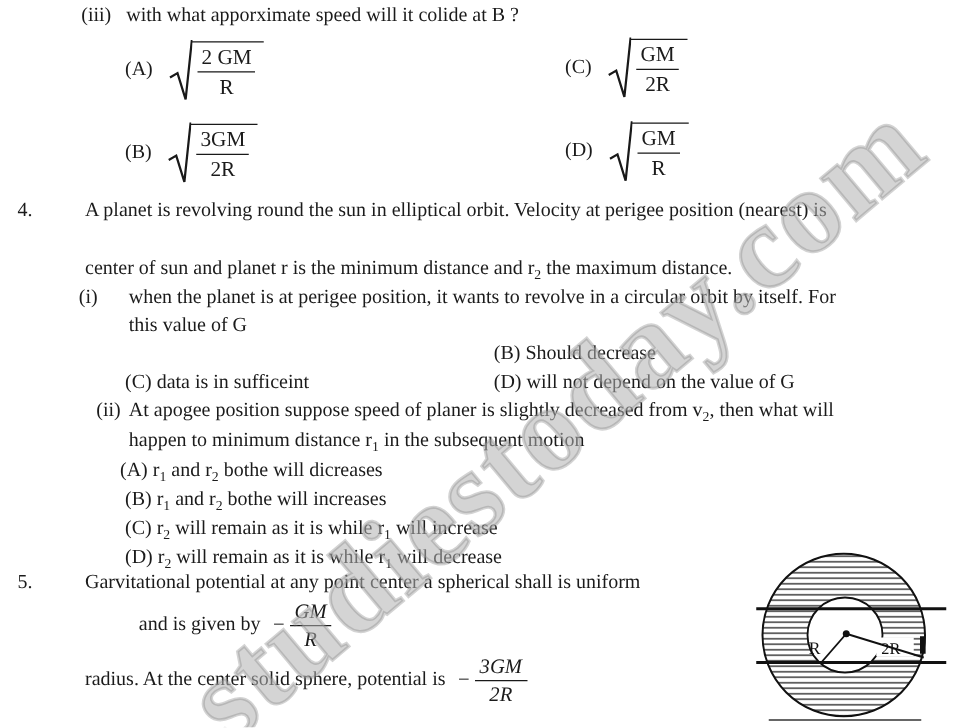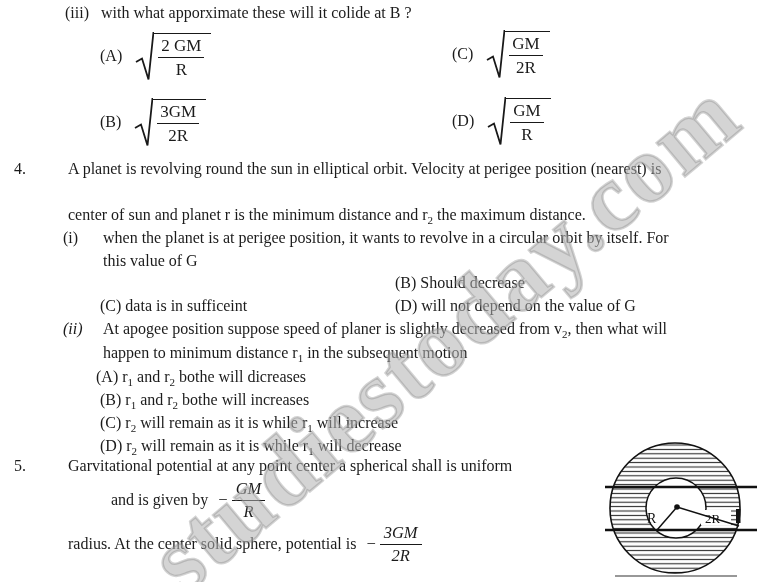--- a/index.html
+++ b/index.html
@@ -39,21 +39,21 @@
 </style>
 </head>
 <body>
 
 <div class="page">
 
   <div class="watermark">studiestoday.com</div>
 
   <div class="t" style="left:65px; top:3px;">
     <span>(iii)</span>&nbsp;&nbsp;
-    <span>with what apporximate these will it colide at B ?</span>
+    <span>with what apporximate speed will it colide at B ?</span>
   </div>
 
   <div class="opt" style="left:100px; top:31px;">
     <span class="lbl">(A)</span>
     <span class="sqrt">
       <svg width="19" height="50">
           <polyline points="1,31 7,27.5 13.5,48.5 18.5,1" fill="none" stroke="#191919" stroke-width="1.8"></polyline>
         </svg>
       <span class="bd">
           <span class="nm">2 GM</span>
@@ -106,21 +106,21 @@
   <div class="t" style="left:68px; top:205px;">center of sun and planet r is the minimum distance and r<sub>2</sub> the maximum distance.</div>
 
   <div class="t" style="left:63px; top:228px;">(i)</div>
   <div class="t" style="left:103px; top:228px;">when the planet is at perigee position, it wants to revolve in a circular orbit by itself.  For</div>
   <div class="t" style="left:103px; top:251px;">this value of G</div>
 
   <div class="t" style="left:100px; top:296px;">(C) data is in sufficeint</div>
   <div class="t" style="left:395px; top:273px;">(B) Should decrease</div>
   <div class="t" style="left:395px; top:296px;">(D) will not depend on the value of G</div>
 
-  <div class="t" style="left:63px; top:319px;font-style:italic;">(ii)</div>
+  <div class="t" style="left:77px; top:319px;">(ii)</div>
   <div class="t" style="left:103px; top:319px;">At apogee position suppose speed of planer is slightly decreased from v<sub>2</sub>, then what will</div>
   <div class="t" style="left:103px; top:343px;">happen to minimum distance r<sub>1</sub> in the subsequent motion</div>
 
   <div class="t" style="left:96px; top:367px;">(A) r<sub>1</sub> and r<sub>2</sub> bothe will dicreases</div>
   <div class="t" style="left:100px; top:390px;">(B) r<sub>1</sub> and r<sub>2</sub> bothe will increases</div>
   <div class="t" style="left:100px; top:413px;">(C) r<sub>2</sub> will remain as it is while r<sub>1</sub> will increase</div>
   <div class="t" style="left:100px; top:436px;">(D) r<sub>2</sub> will remain as it is while r<sub>1</sub> will decrease</div>
 
   <div class="t" style="left:14px; top:456px;">5.</div>
   <div class="t" style="left:68px; top:456px;">Garvitational potential at any point center a spherical shall is uniform</div>

